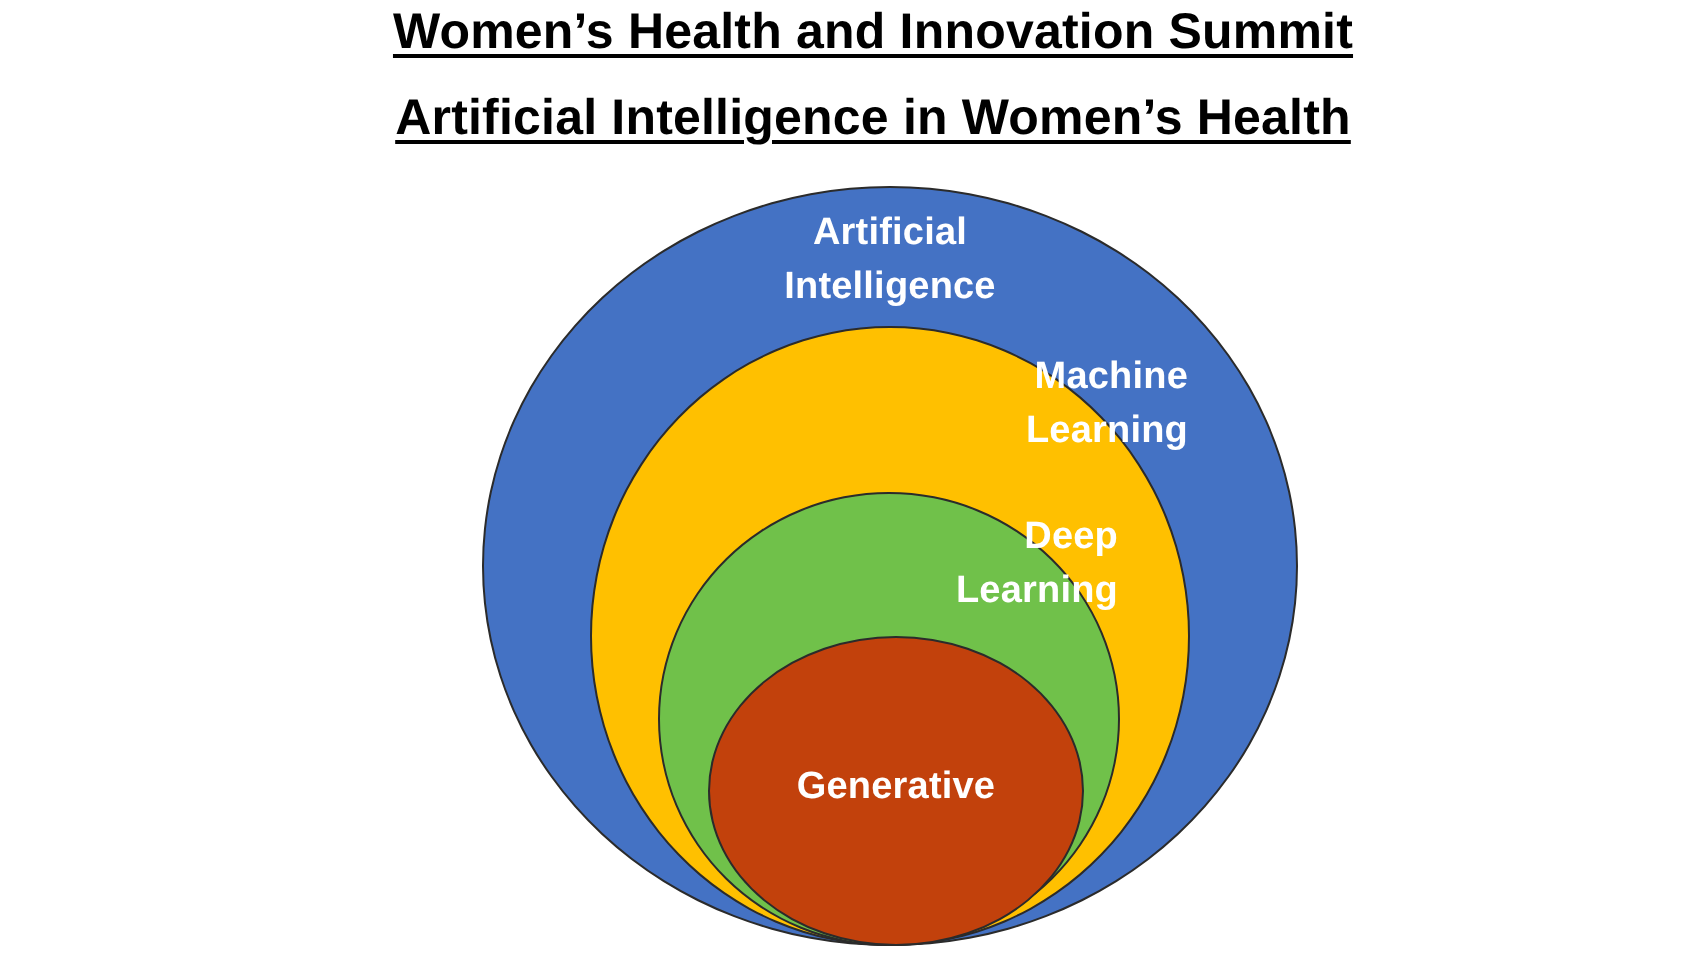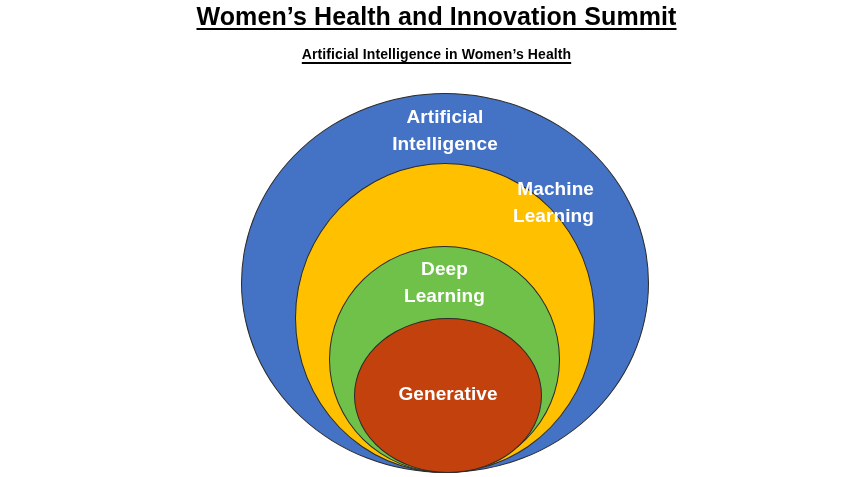--- a/index.html
+++ b/index.html
@@ -37,21 +37,21 @@
     display: inline-block;
     color: #000000;
     font-weight: bold;
     line-height: 1.18;
     text-decoration: underline;
     text-underline-offset: 3px;
     text-decoration-thickness: 2px;
     white-space: nowrap;
   }
   #title-main .title-text { font-size: 25px; letter-spacing: 0.1px; }
-  #title-sub  .title-text { font-size: 14px; letter-spacing: 0.1px; }
+  #title-sub  .title-text { font-size: 25px; letter-spacing: 0.1px; }
 
   
   #diagram {
     position: absolute;
     left: 0;
     top: 0;
     width: 849px;
     height: 477px;
     border-radius: 21px;
   }
@@ -98,21 +98,21 @@
   #label-ml { top: 12px; }
 
   
   #ring-dl {
     left: 317px;
     top: 246px;
     width: 231px;
     height: 227px;
     background: #70C14A;
   }
-  #label-dl { top: 9px; }
+  #label-dl { top: 9px; text-align: right; }
 
   
   #ring-gen {
     left: 342px;
     top: 318px;
     width: 188px;
     height: 155px;
     background: #F0B392;
   }
   #label-gen { top: 62px; }

